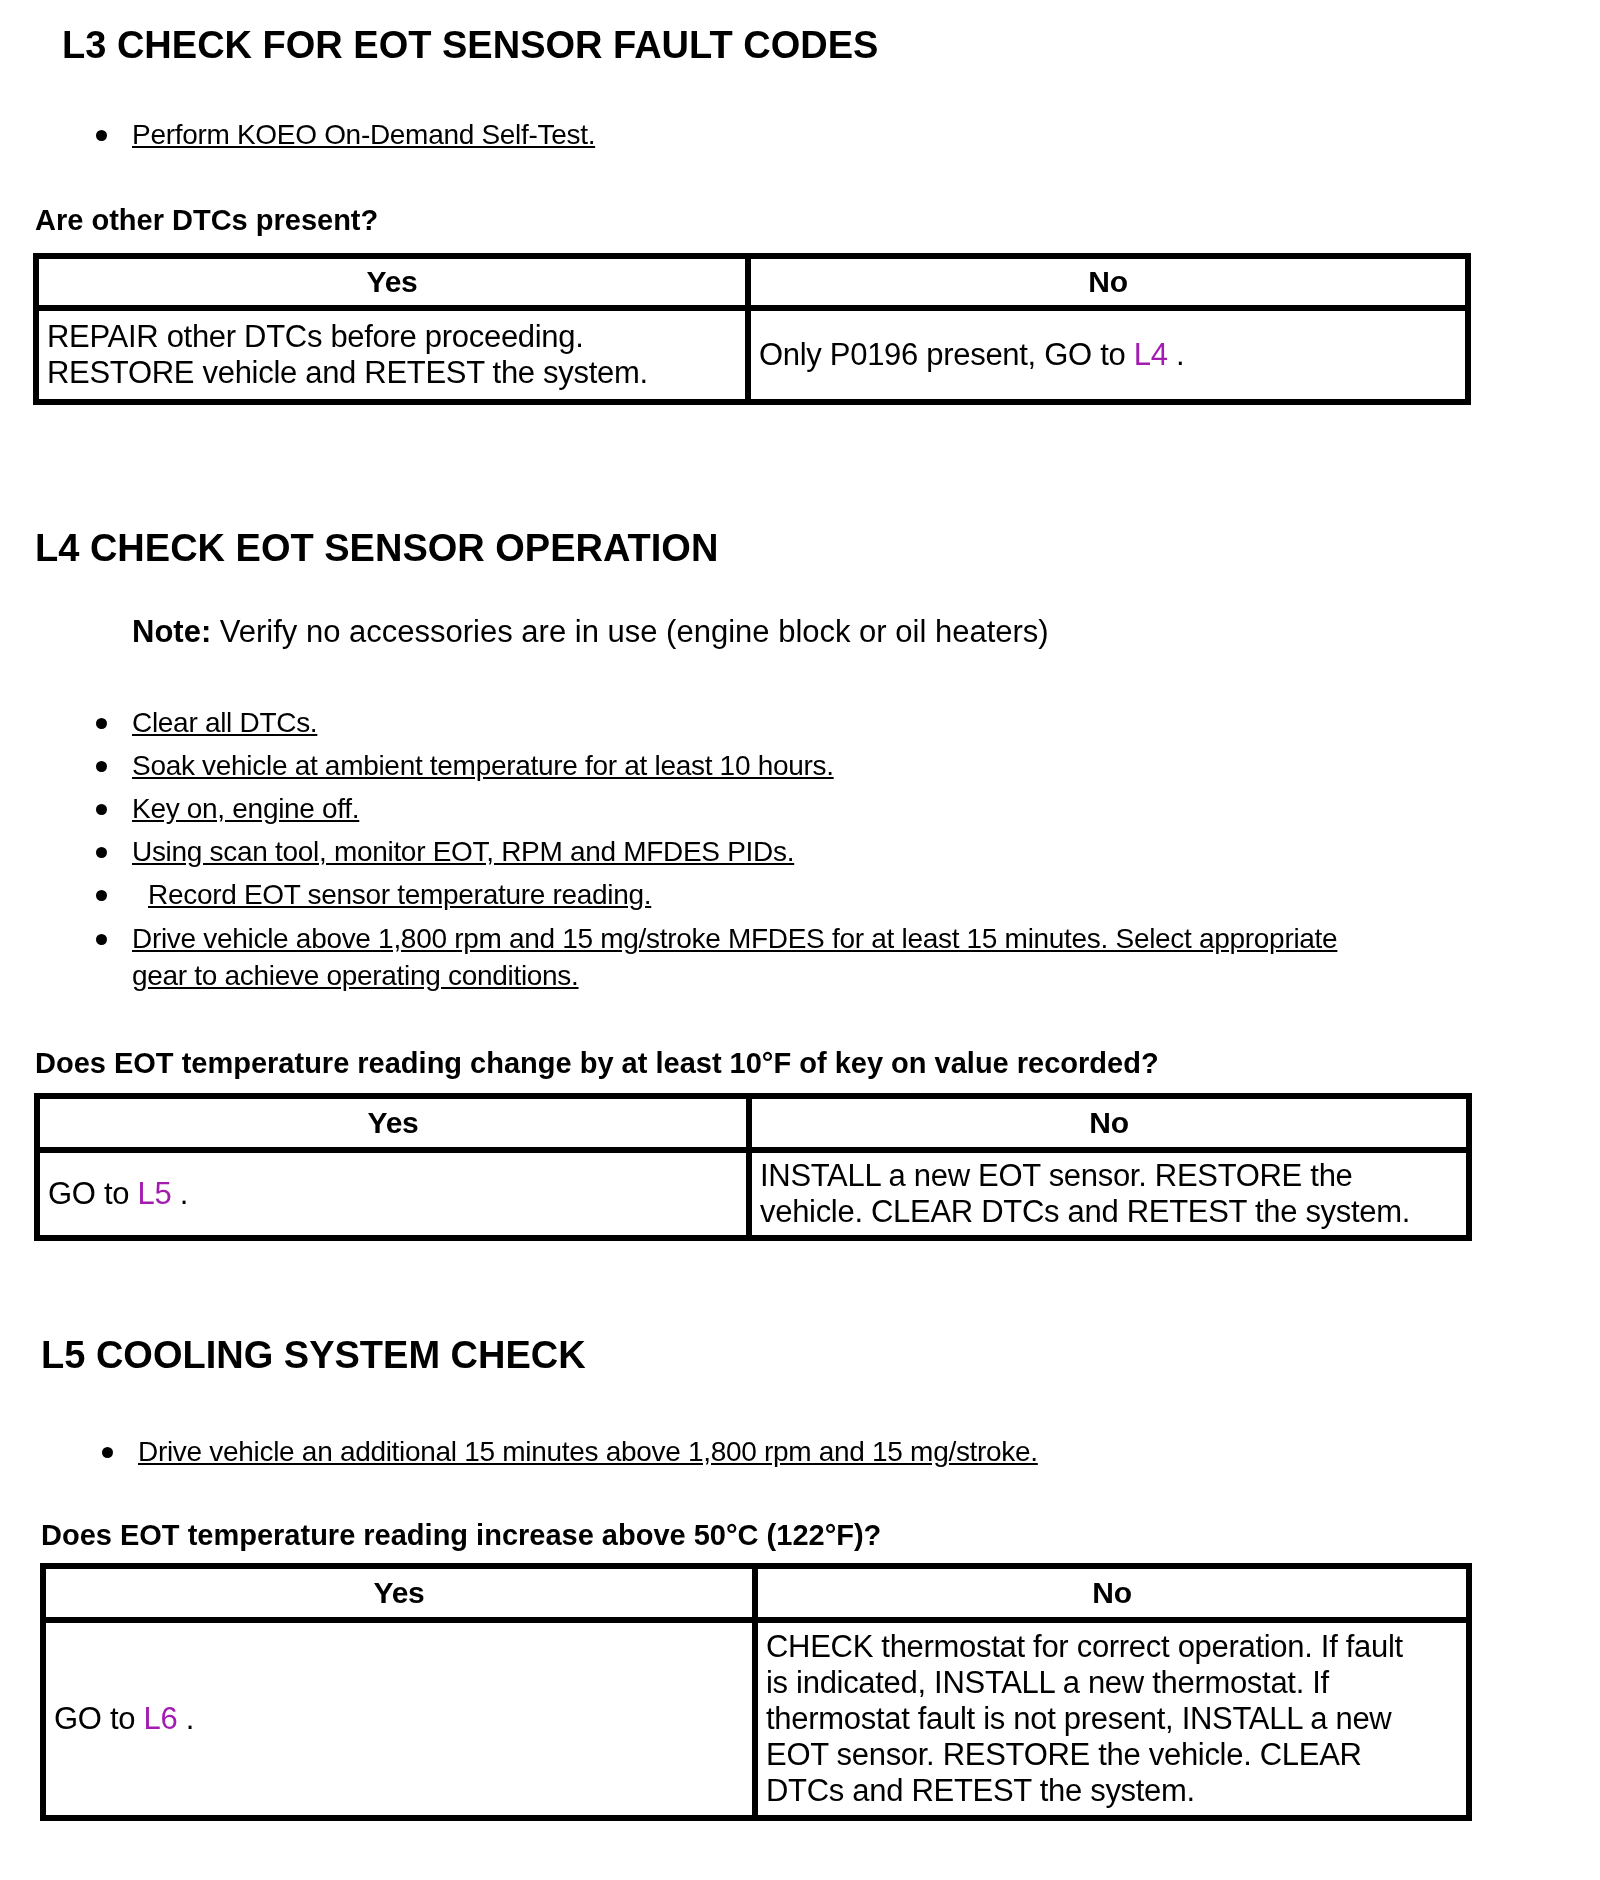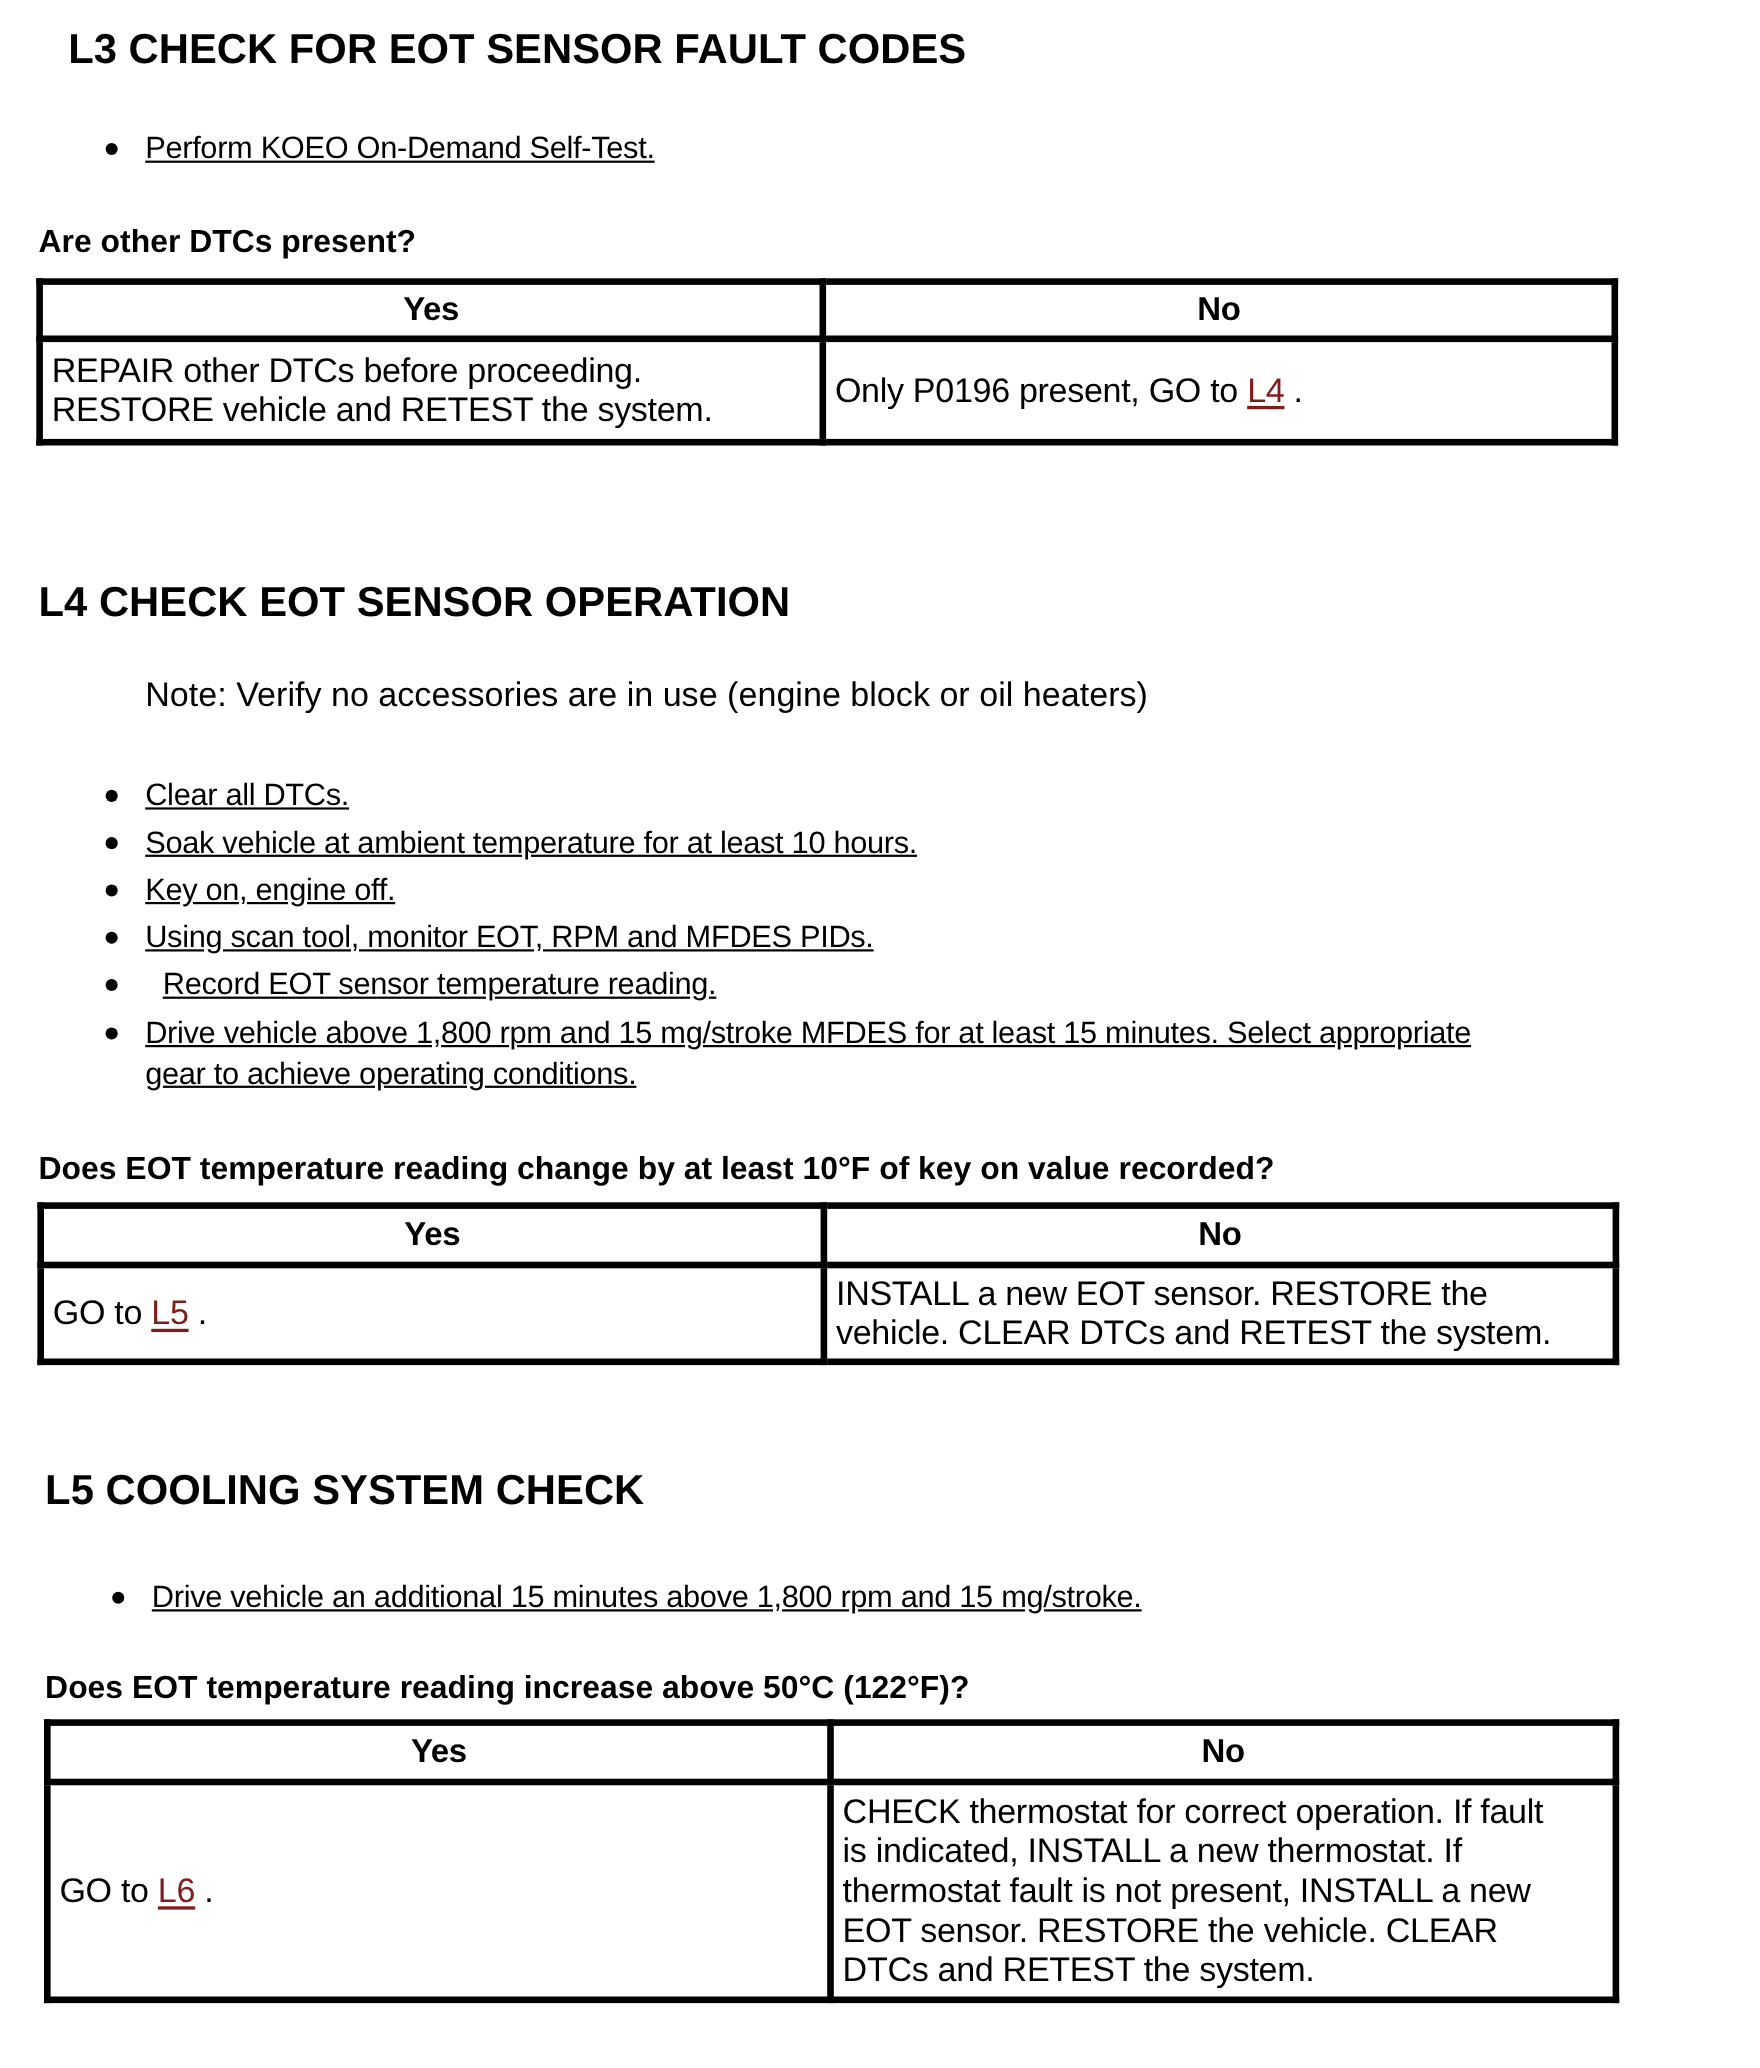--- a/index.html
+++ b/index.html
@@ -8,32 +8,32 @@
     font-family: "Liberation Sans", sans-serif; color: #000;
   }
   .abs { position: absolute; white-space: nowrap; }
   .h-step { font-weight: bold; font-size: 38px; letter-spacing: 0px; line-height: 44px; }
   .q { font-weight: bold; font-size: 29px; line-height: 34px; }
   .body-txt { font-size: 31px; line-height: 36px; }
   .dot {
     position: absolute; width: 11px; height: 11px; border-radius: 50%; background: #000;
   }
   .btext { position: absolute; font-size: 28px; line-height: 36px; white-space: nowrap; letter-spacing: -0.3px; text-decoration: underline; }
-  .note-label { font-weight: normal; }
+  .note-label { font-weight: bold; }
   table.yn {
     position: absolute; border-collapse: collapse; table-layout: fixed;
     border: 6px solid #d946ef;
   }
   table.yn th, table.yn td {
     border: 6px solid #000; padding: 0 8px; vertical-align: middle;
     font-size: 31px; line-height: 36px; letter-spacing: -0.3px;
   }
   table.yn th { font-weight: bold; text-align: center; font-size: 30px; }
   table.yn td { text-align: left; }
-  .link { text-decoration: underline; text-underline-offset: 4px; color: #7f1d1d; cursor: pointer; }
+  .link { text-underline-offset: 4px; color: #a21caf; cursor: pointer; }
 </style>
 </head>
 <body>
 
 <div class="abs h-step" style="left:36px; top:23px;margin-left:26px;">L3 CHECK FOR EOT SENSOR FAULT CODES</div>
 
 <div>
   <span class="dot" style="left:96px; top:130px;"></span>
   <span class="btext" style="left:132px; top:117px;">Perform KOEO On-Demand Self-Test.</span>
 </div>

